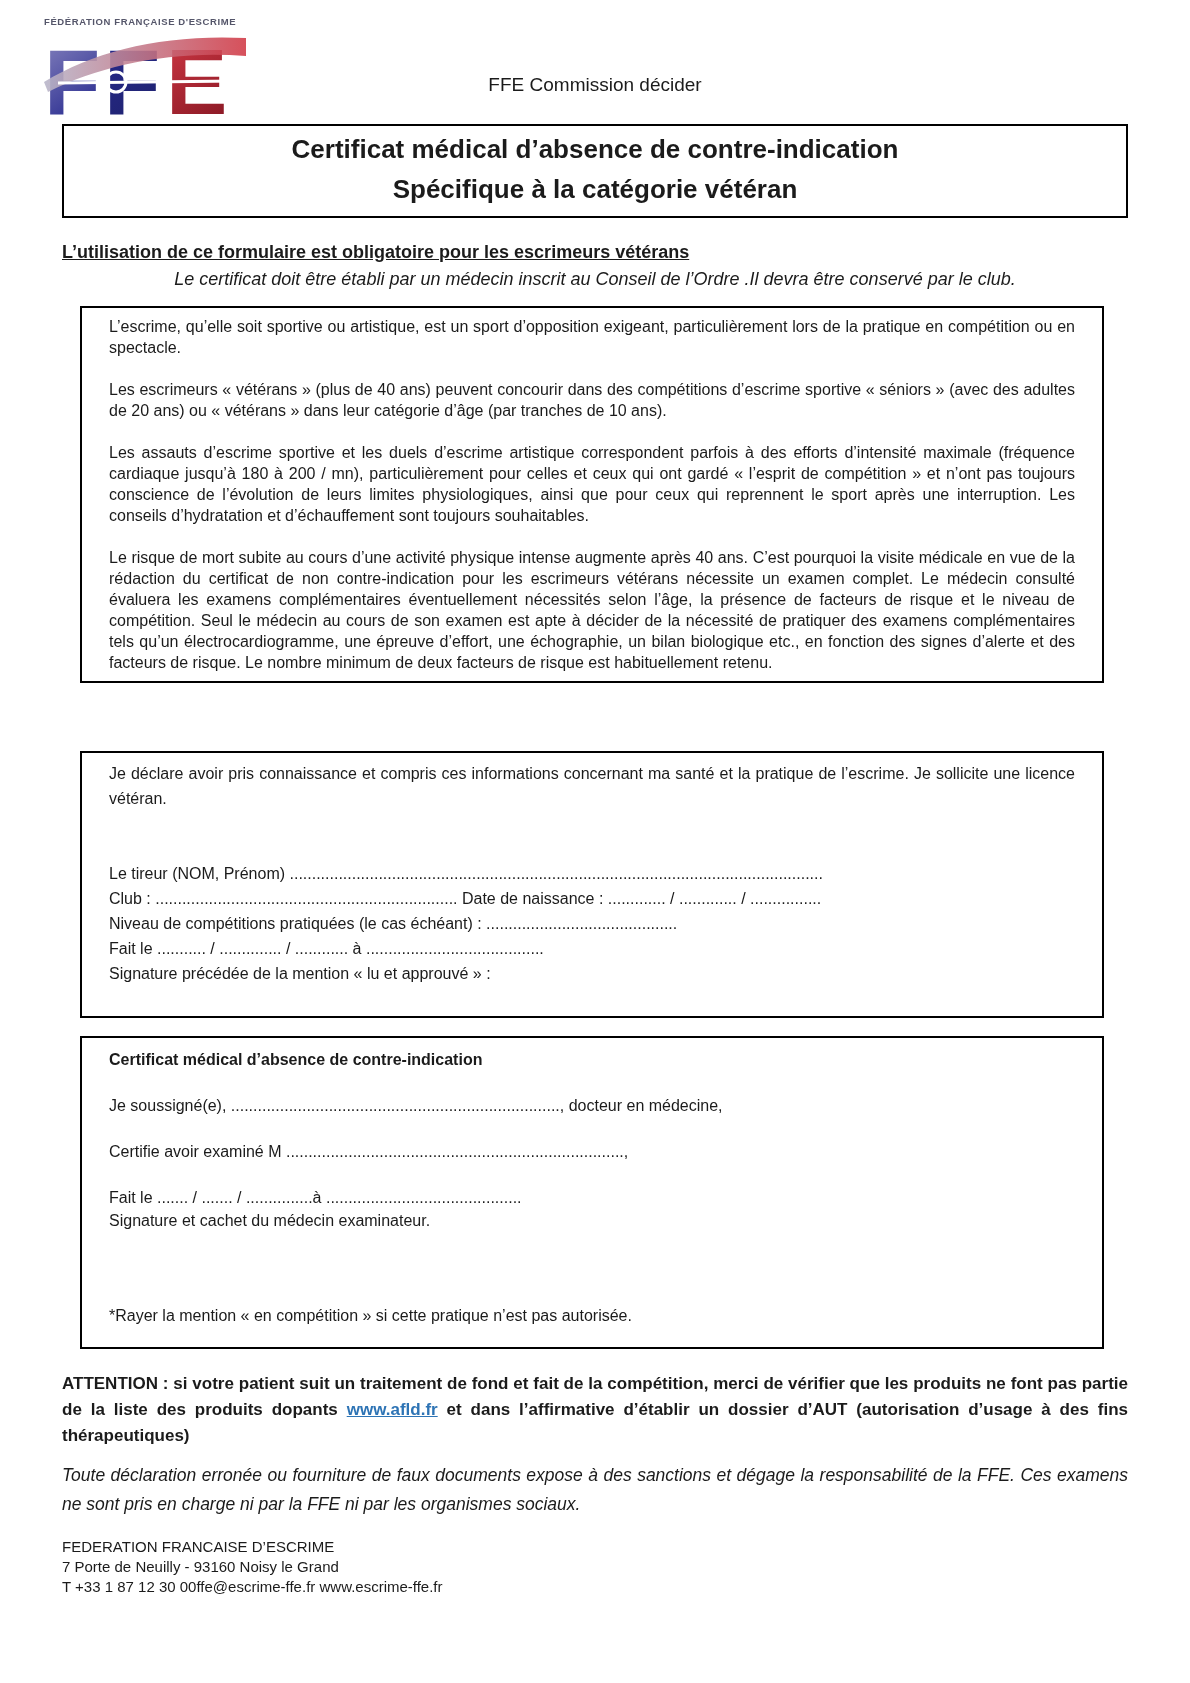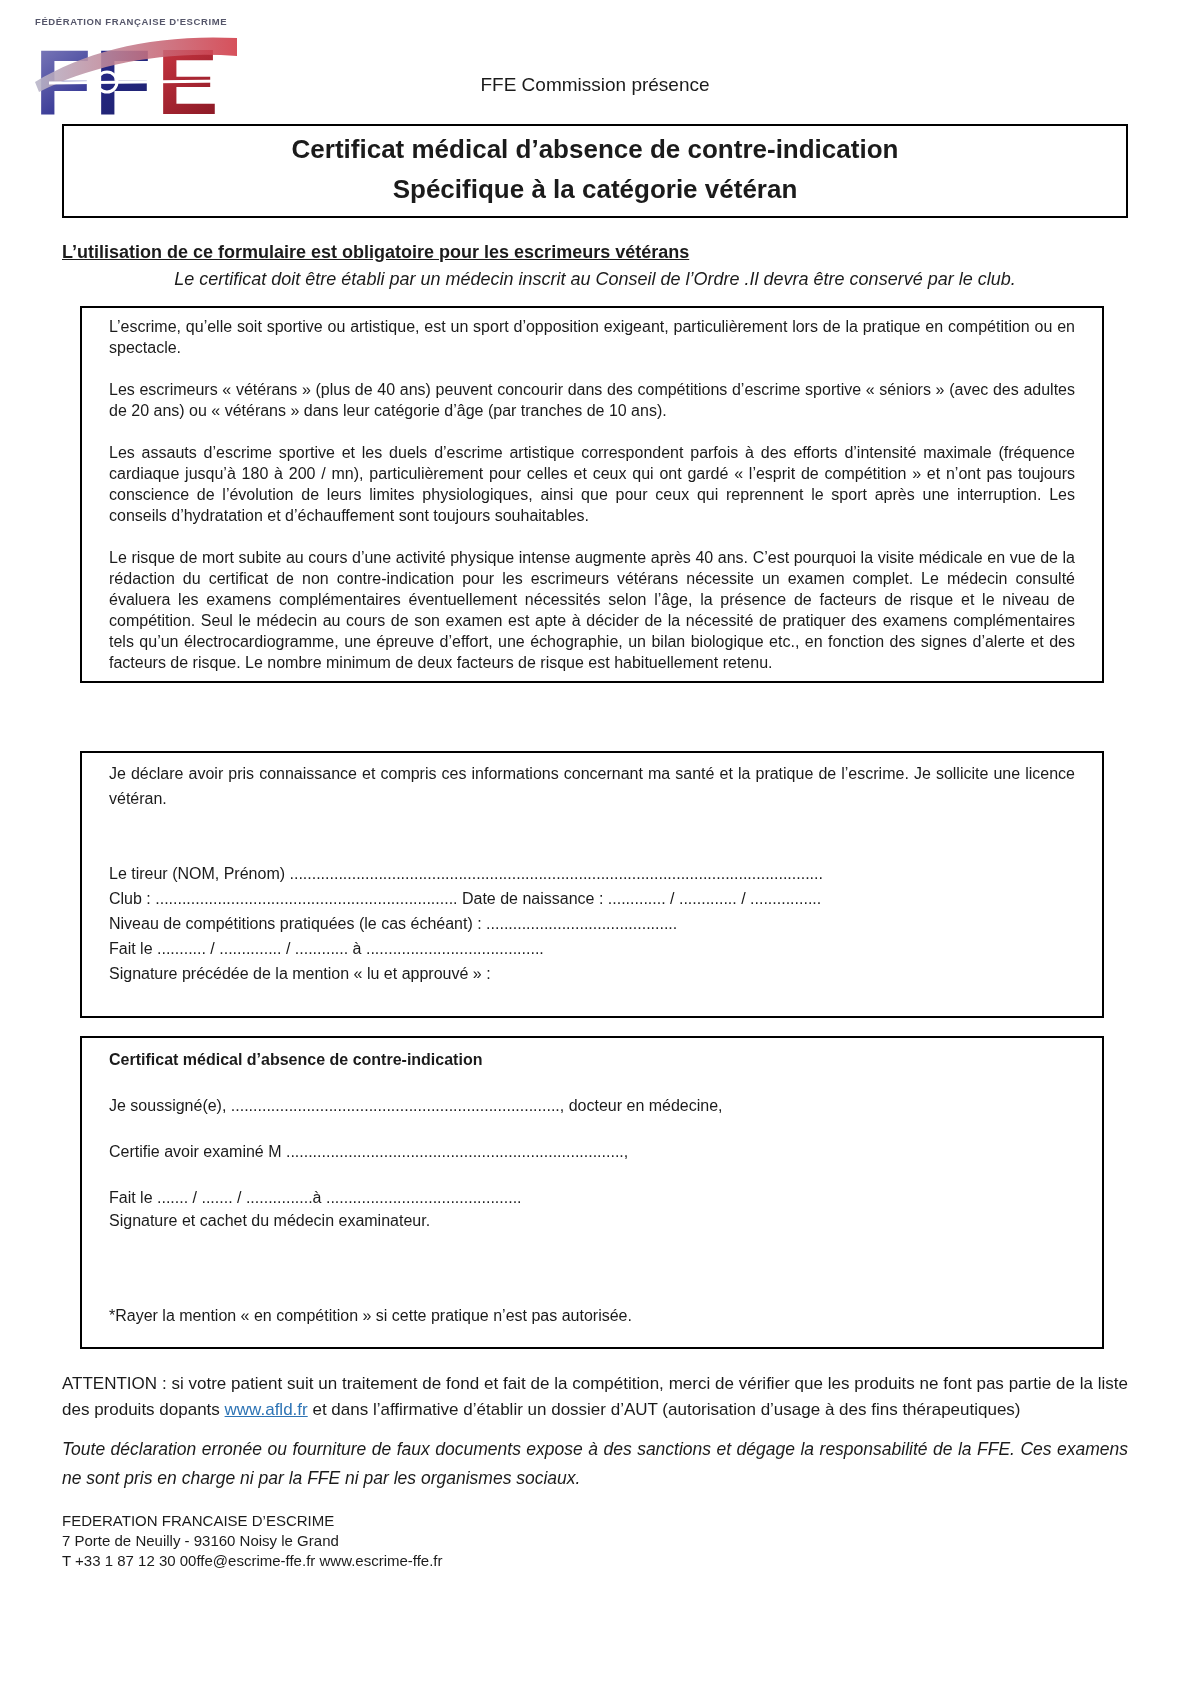--- a/index.html
+++ b/index.html
@@ -3,42 +3,42 @@
 <meta charset="utf-8">
 <style>
   html,body{margin:0;padding:0;background:#ffffff;}
   .page{
     width:1190px;height:1683px;box-sizing:border-box;position:relative;
     margin:0 auto;background:#ffffff;color:#1b1b1b;
     font-family:"Liberation Sans",sans-serif;
     padding:0 62px;overflow:hidden;
   }
   
-  .logo{position:absolute;left:35px;top:16px;width:202px;}
+  .logo{position:absolute;left:44px;top:16px;width:202px;}
   .logo-org{font-size:9.5px;font-weight:bold;letter-spacing:.6px;color:#55566a;text-align:left;margin-bottom:1px;white-space:nowrap;}
   .header-subtitle{text-align:center;padding-top:74px;font-size:19px;}
   
   .title-box{border:2px solid #000;margin-top:28px;text-align:center;font-weight:bold;font-size:26px;line-height:40px;padding:3px 10px 7px;}
   .notice-heading{margin-top:24px;font-weight:bold;text-decoration:underline;font-size:18px;}
   .notice-sub{margin-top:6px;text-align:center;font-style:italic;font-size:18px;}
   
   .box{border:2px solid #000;margin-left:18px;margin-right:24px;padding:8px 27px;font-size:16px;}
   .info-box{margin-top:16px;line-height:21px;text-align:justify;}
   .info-box p{margin:0 0 21px 0;}
   .info-box p:last-child{margin-bottom:0;}
   .decl-box{margin-top:68px;line-height:25px;padding-bottom:30px;}
   .decl-intro{text-align:justify;margin:0 0 50px 0;}
   .field-line{overflow-wrap:anywhere;}
   .cert-box{margin-top:18px;line-height:23px;padding-top:10px;padding-bottom:20px;}
   .cert-title{font-weight:bold;margin-bottom:23px;}
   .mb{margin-bottom:23px;}
   .cert-sign{margin-bottom:72px;}
   .just{text-align:justify;}
   
-  .attention{margin:22px 0 12px 0;font-weight:normal;font-size:17px;line-height:26px;text-align:justify;}
+  .attention{margin:22px 0 12px 0;font-weight:bold;font-size:17px;line-height:26px;text-align:justify;}
   .afld-link{color:#2E74B5;text-decoration:underline;cursor:pointer;}
   .disclaimer{margin:2px 0 0 0;font-style:italic;font-size:17.5px;line-height:29px;text-align:justify;}
   .footer{margin-top:18px;font-size:15px;line-height:20px;}
 </style>
 </head>
 <body>
 
 <div class="page">
 
   <div class="logo">
@@ -64,21 +64,21 @@
       </defs>
       <text x="0" y="86" font-size="92" font-weight="bold" font-family="'Liberation Sans',sans-serif" fill="url(#gF1)">F</text>
       <text x="60" y="86" font-size="92" font-weight="bold" font-family="'Liberation Sans',sans-serif" fill="url(#gF2)">F</text>
       <text x="122" y="86" font-size="92" font-weight="bold" font-family="'Liberation Sans',sans-serif" fill="url(#gE)">E</text>
       <path d="M0,54 C52,22 122,6 202,10 L202,28 C132,22 58,36 4,64 Z" fill="url(#gSw)" opacity="0.88"></path>
       <line x1="14" y1="55" x2="192" y2="53" stroke="#ffffff" stroke-width="3"></line>
       <circle cx="72" cy="54" r="10" fill="none" stroke="#ffffff" stroke-width="3"></circle>
     </svg>
   </div>
 
-  <div class="header-subtitle">FFE Commission présence</div>
+  <div class="header-subtitle">FFE Commission décider</div>
 
   <div class="title-box">
     <div>Certificat médical d’absence de contre-indication</div>
     <div>Spécifique à la catégorie vétéran</div>
   </div>
 
   <div class="notice-heading">L’utilisation de ce formulaire est obligatoire pour les escrimeurs vétérans</div>
   <div class="notice-sub">Le certificat doit être établi par un médecin inscrit au Conseil de l’Ordre .Il devra être conservé par le club.</div>
 
   <div class="box info-box">

